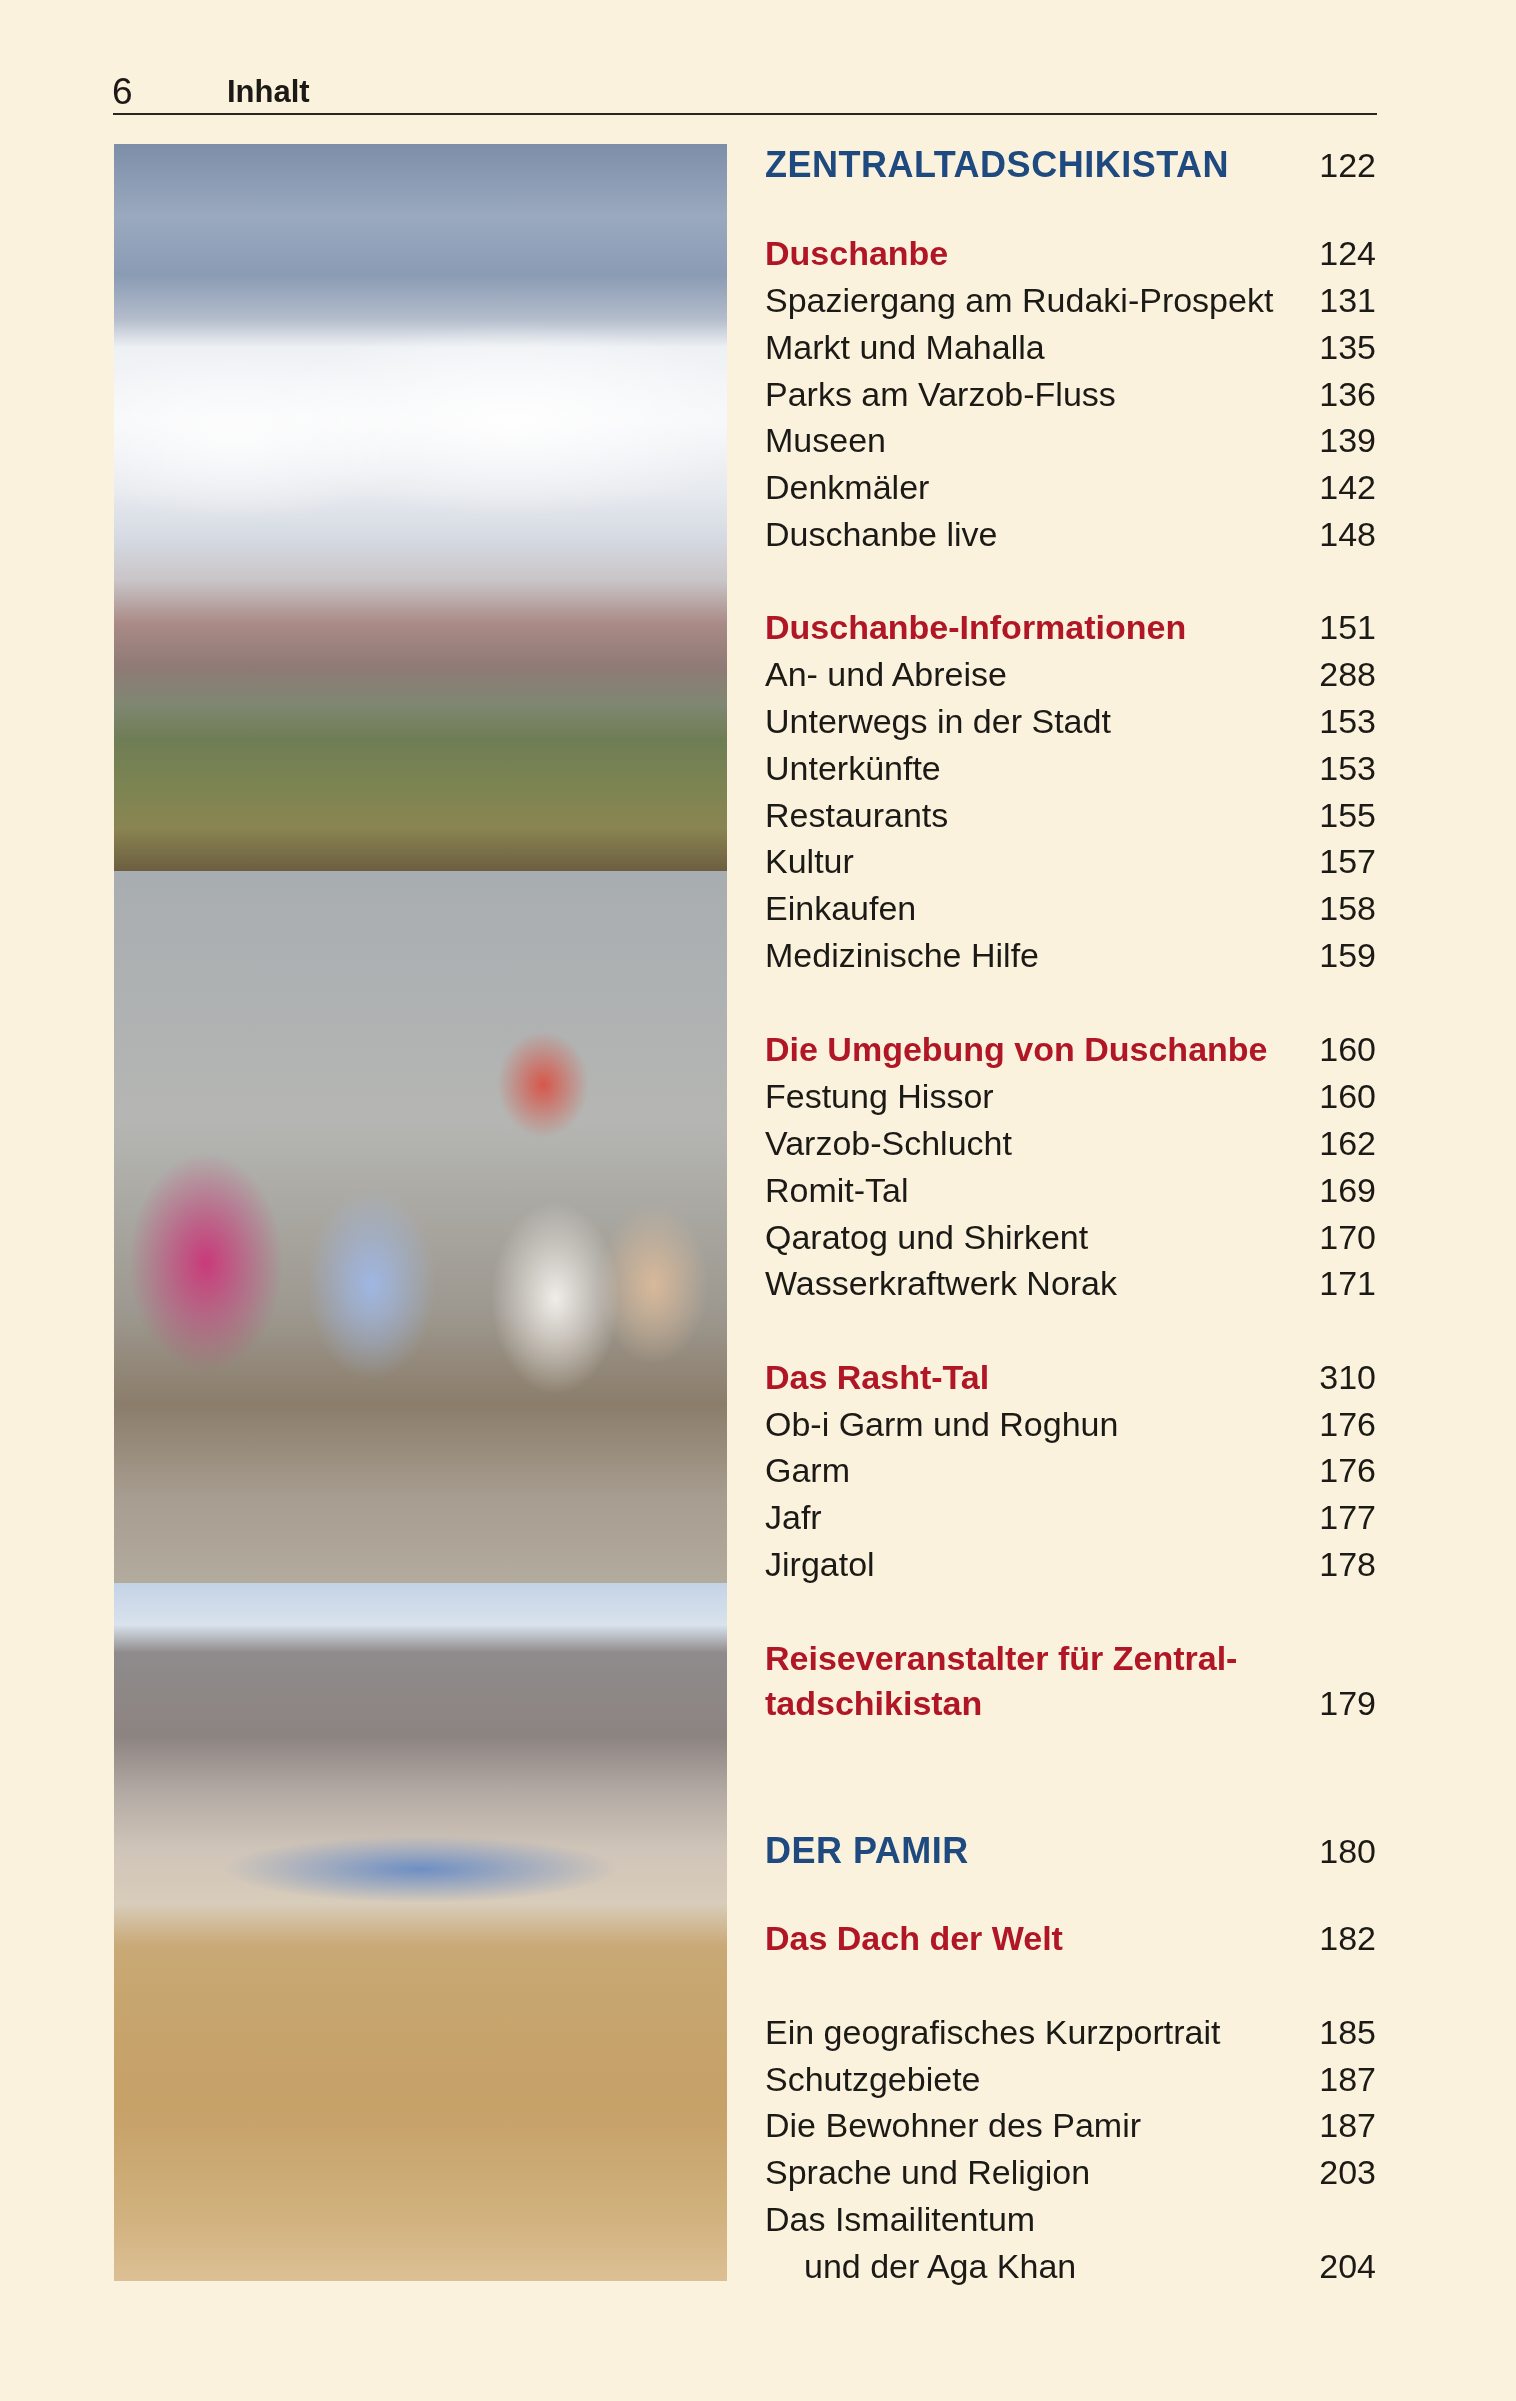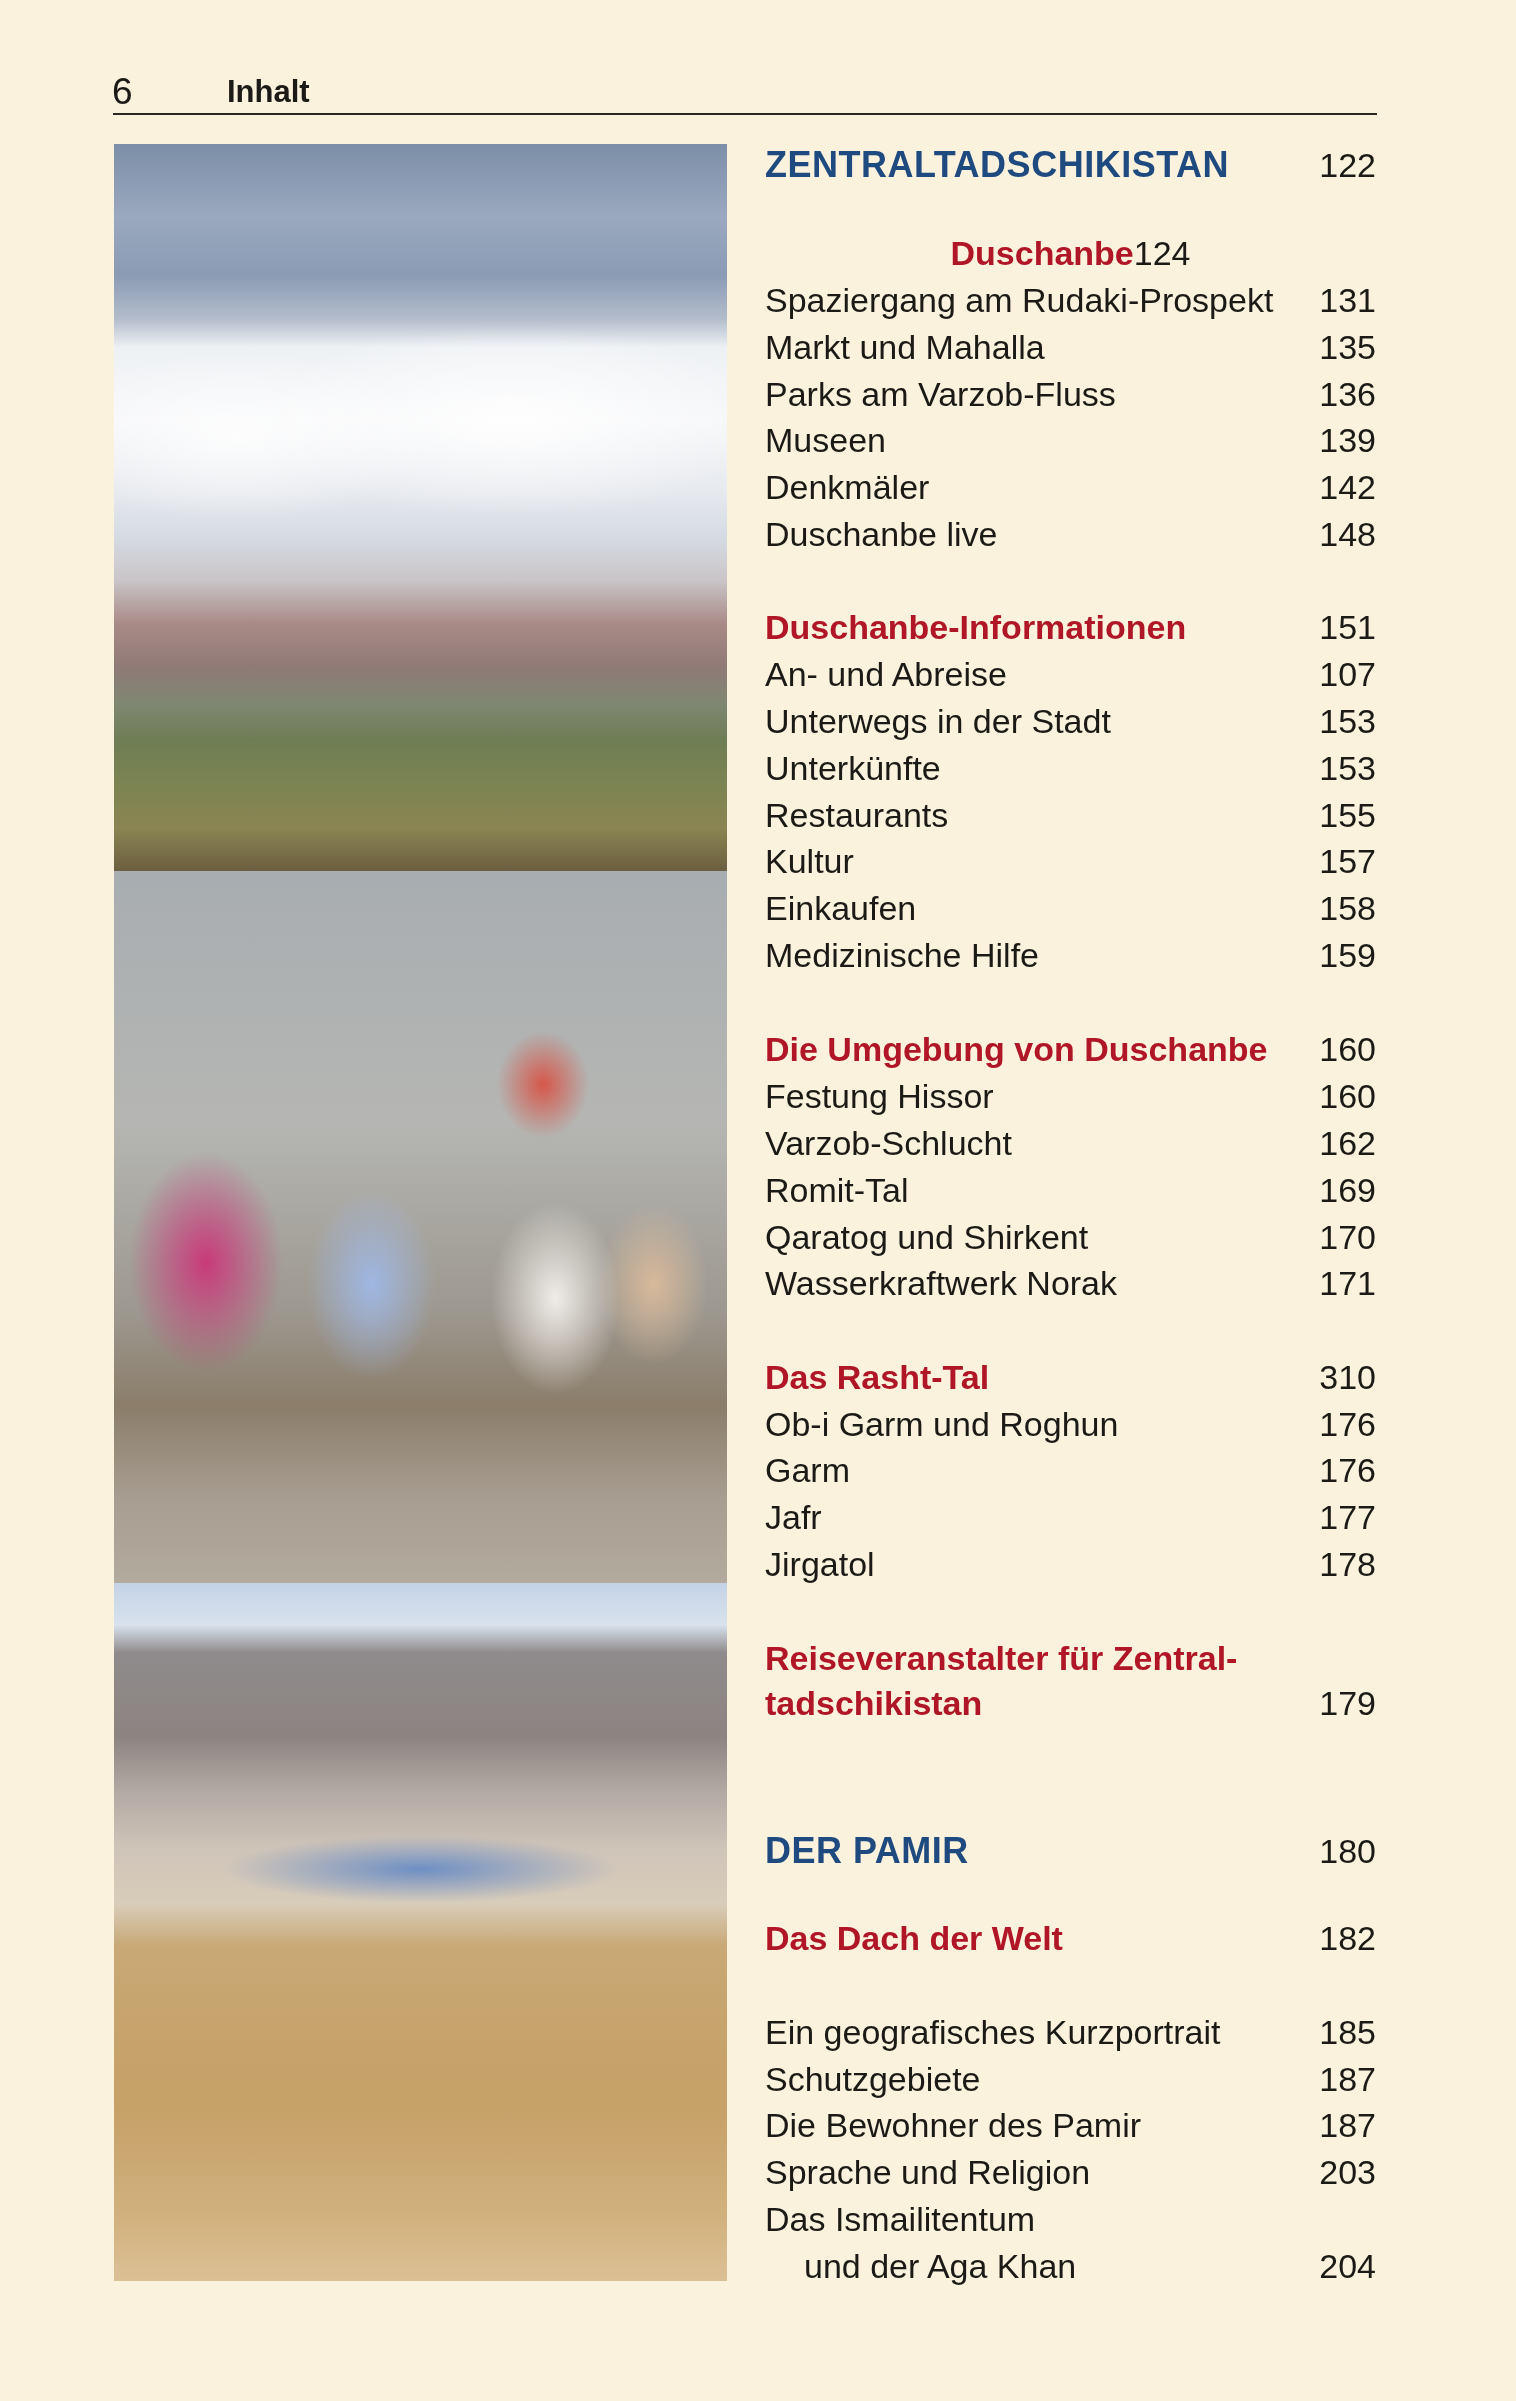--- a/index.html
+++ b/index.html
@@ -88,21 +88,21 @@
   <div class="photo photo-mountains"></div>
   <div class="photo photo-children"></div>
   <div class="photo photo-valley"></div>
 </div>
 
 <div class="toc" id="toc">
     <div class="toc-row part" style="top: 141px; gap: 28px;">
       <span class="label">ZENTRALTADSCHIKISTAN</span>
       <span class="page">122</span>
     </div>
-    <div class="toc-row section" style="top: 230px; justify-content: center;">
+    <div class="toc-row section" style="top: 230px;">
       <span class="label">Duschanbe</span>
       <span class="page">124</span>
     </div>
     <div class="toc-row" style="top: 277px;">
       <span class="label">Spaziergang am Rudaki-Prospekt</span>
       <span class="page">131</span>
     </div>
     <div class="toc-row" style="top: 324px;">
       <span class="label">Markt und Mahalla</span>
       <span class="page">135</span>
@@ -122,21 +122,21 @@
     <div class="toc-row" style="top: 511px;">
       <span class="label">Duschanbe live</span>
       <span class="page">148</span>
     </div>
     <div class="toc-row section" style="top: 604px;">
       <span class="label">Duschanbe-Informationen</span>
       <span class="page">151</span>
     </div>
     <div class="toc-row" style="top: 651px;">
       <span class="label">An- und Abreise</span>
-      <span class="page">107</span>
+      <span class="page">288</span>
     </div>
     <div class="toc-row" style="top: 698px;">
       <span class="label">Unterwegs in der Stadt</span>
       <span class="page">153</span>
     </div>
     <div class="toc-row" style="top: 745px;">
       <span class="label">Unterkünfte</span>
       <span class="page">153</span>
     </div>
     <div class="toc-row" style="top: 792px;">

